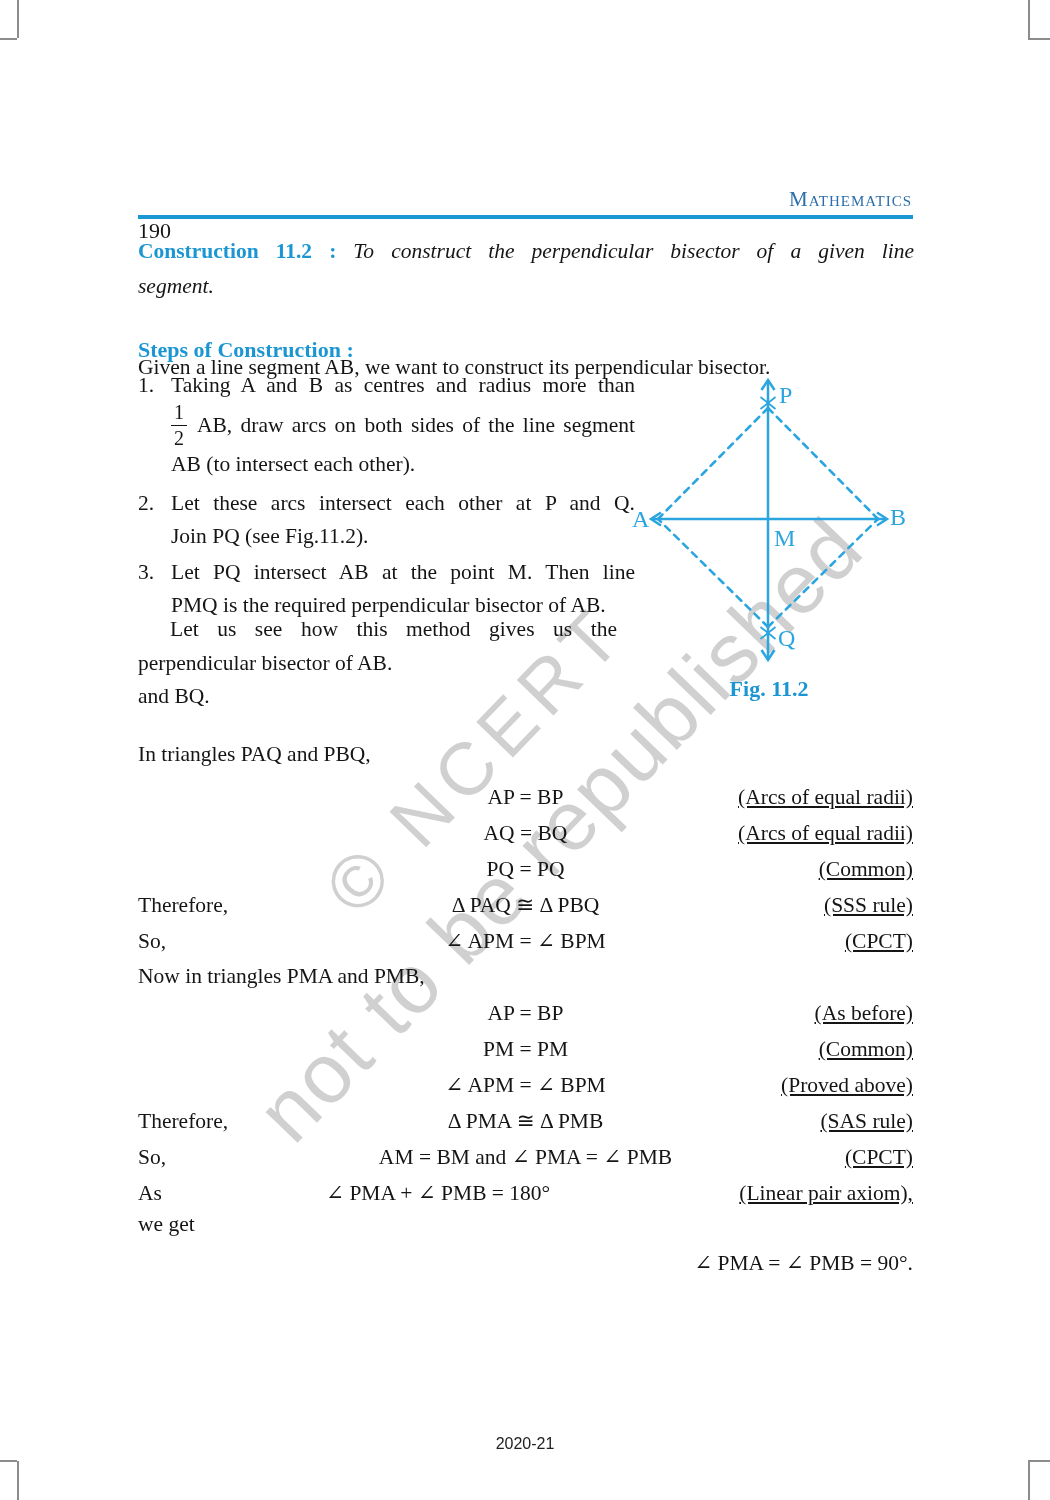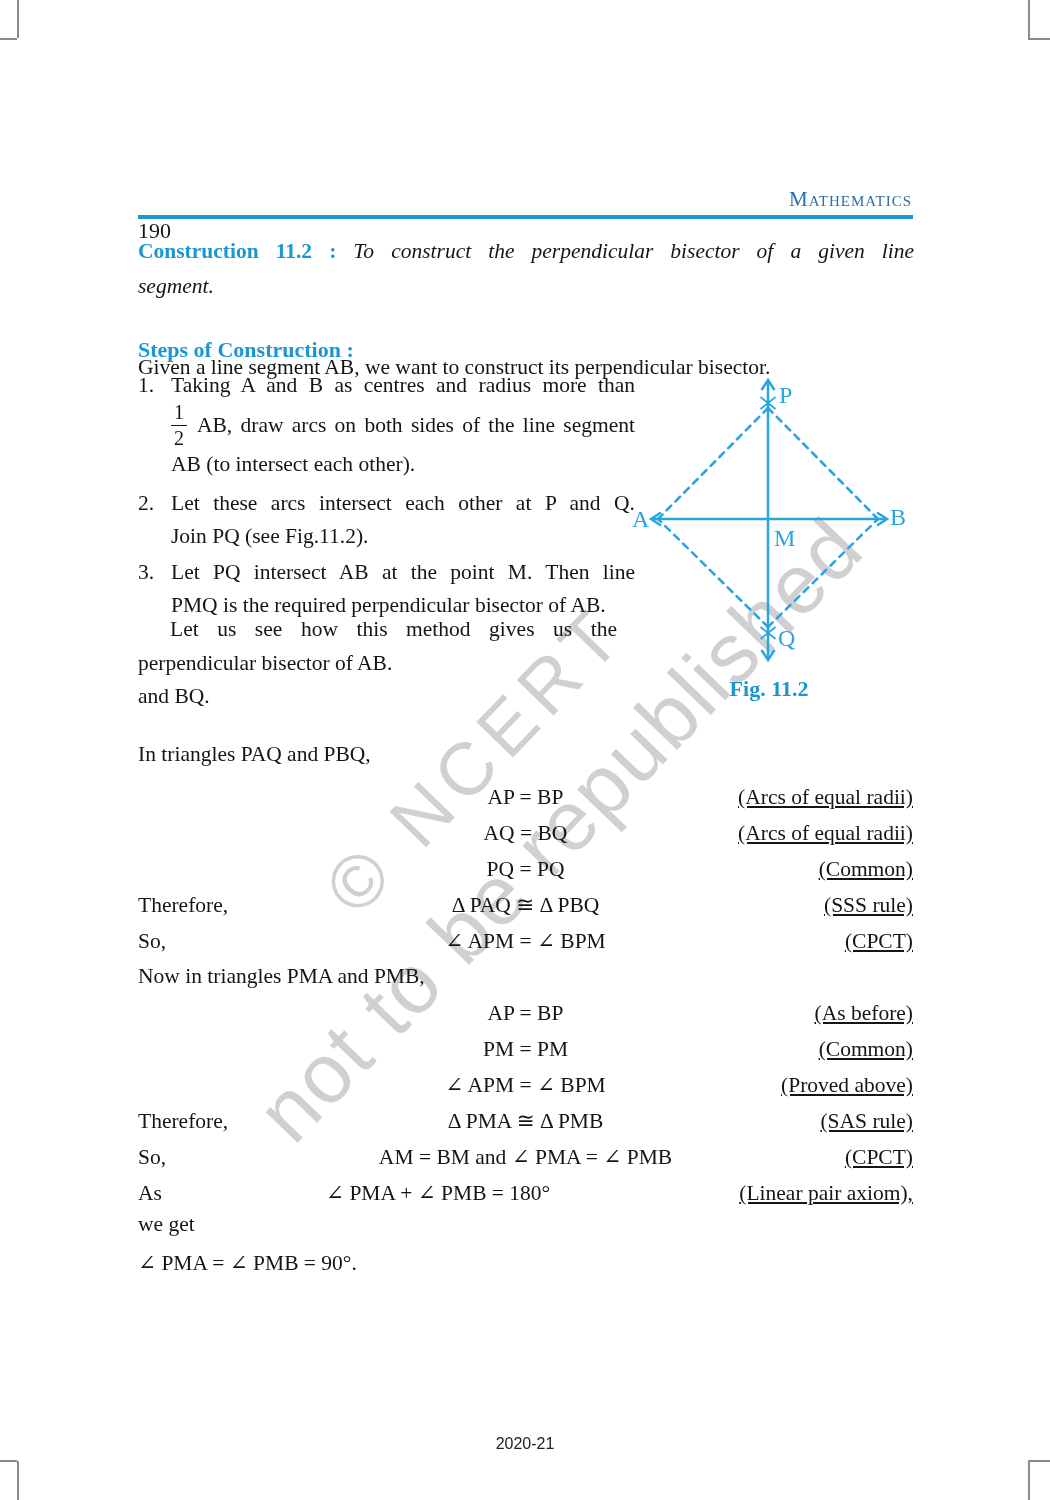--- a/index.html
+++ b/index.html
@@ -74,21 +74,21 @@
   #proof1{top:779px;}
   #proof2{top:995px;}
   .prow{position:relative;height:36px;line-height:36px;}
   .plabel{position:absolute;left:0;}
   .peq{position:absolute;left:0;right:0;text-align:center;}
   .preason{position:absolute;right:0;text-decoration:underline;}
   .eq-left .peq{left:188px;right:auto;text-align:left;}
 
   #p-nowtri{position:absolute;left:138px;top:959px;width:600px;line-height:35px;}
   #p-weget{position:absolute;left:138px;top:1207px;width:300px;line-height:35px;}
-  #p-finaleq{position:absolute;left:138px;top:1246px;width:775px;text-align:left;line-height:35px;}
+  #p-finaleq{position:absolute;left:138px;top:1246px;width:775px;text-align:right;line-height:35px;}
   #p-conclusion{position:absolute;left:138px;top:1282px;width:775px;line-height:35px;}
 
   #footer{position:absolute;left:0;top:1435px;width:1050px;text-align:center;
           font-family:"Liberation Sans","DejaVu Sans",sans-serif;font-size:16px;color:#222;}
 </style>
 </head>
 <body>
 
 <div class="page">
 

